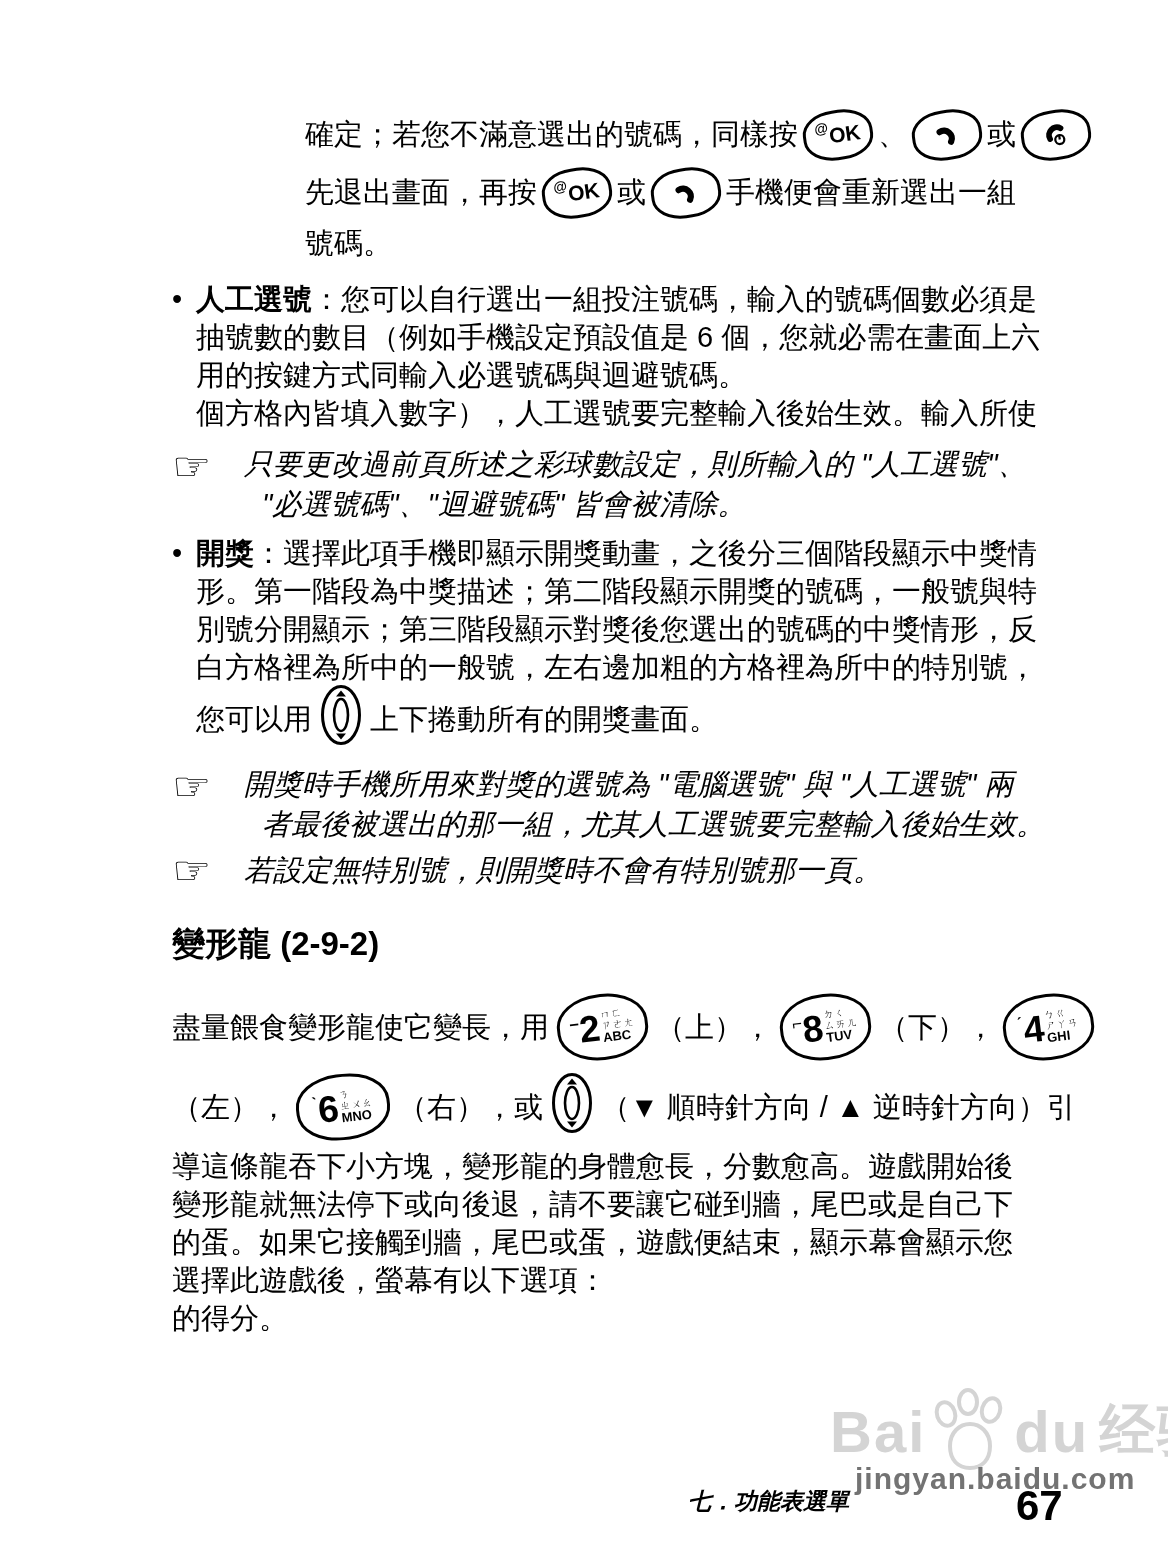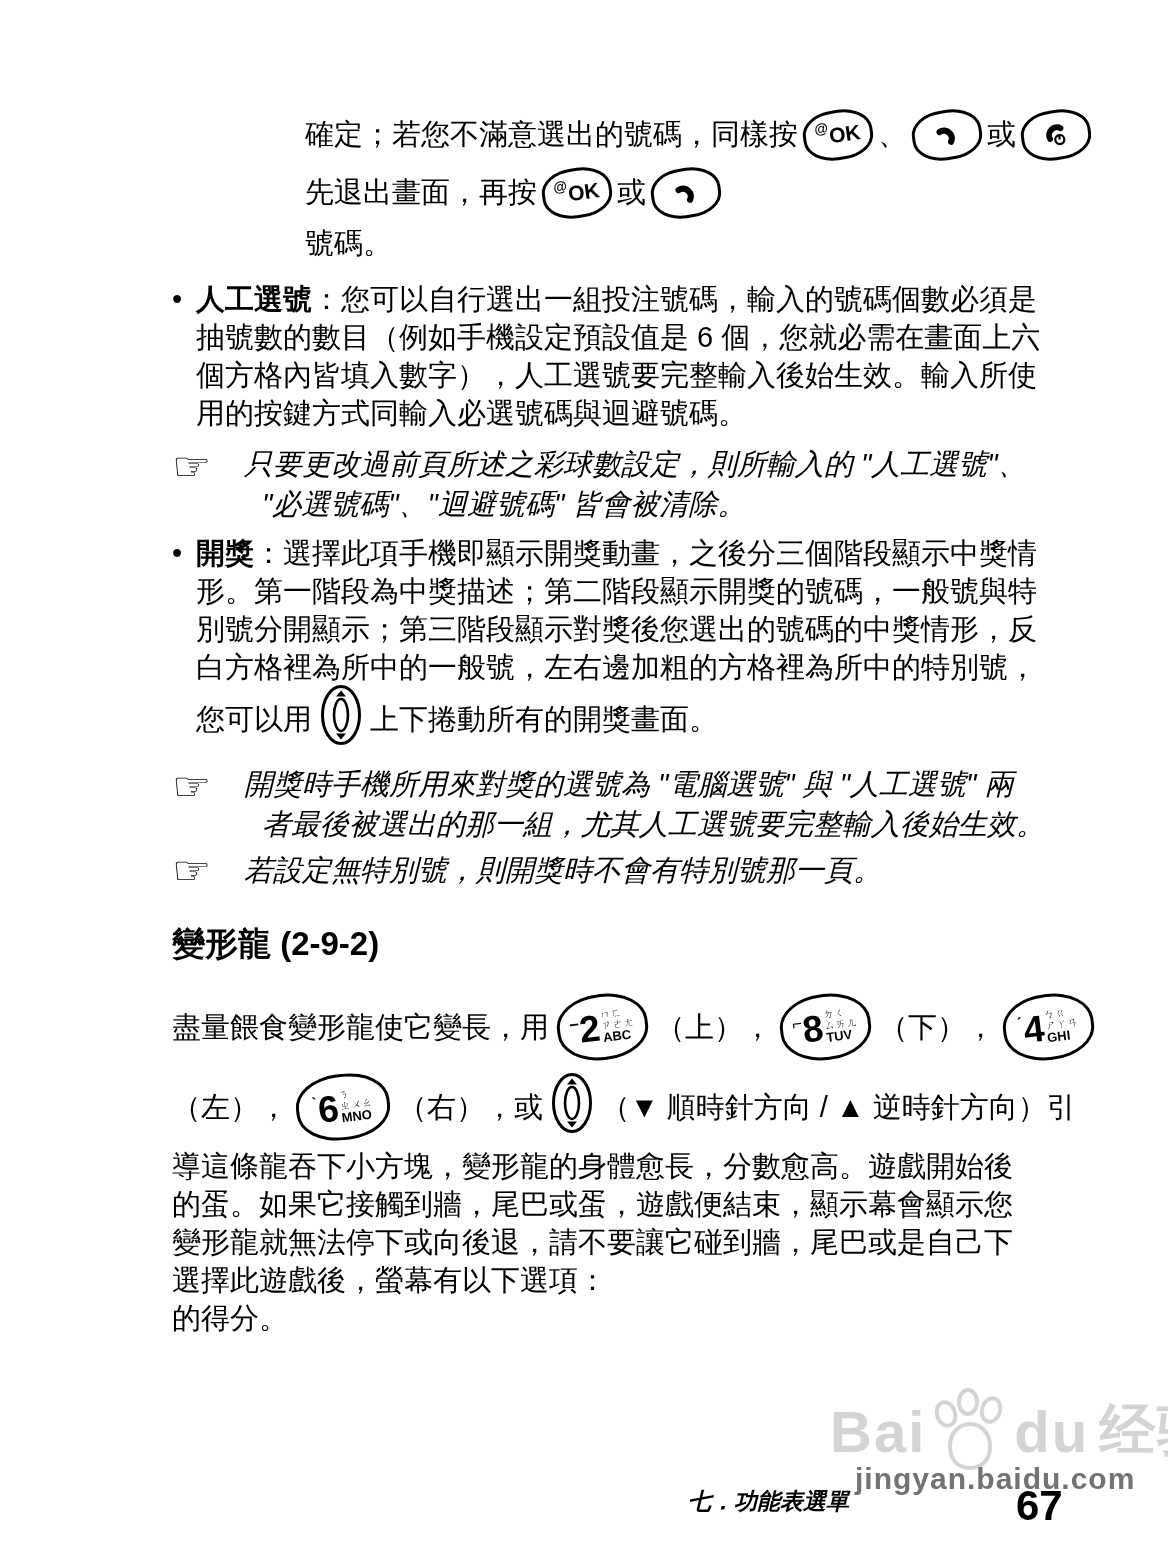--- a/index.html
+++ b/index.html
@@ -92,32 +92,33 @@
         <span class="key fn">
           <span class="at">@</span>
             <span class="oktxt">OK</span>
         </span>
         <span> 或 </span>
         <span class="key fn">
           <svg width="34" height="30" viewBox="0 0 24 24">
             <path d="M6 14 C7.5 8 16.5 8 18 14" fill="none" stroke="#000" stroke-width="5" stroke-linecap="round" transform="rotate(48 12 12)"></path>
           </svg>
         </span>
+        <span> 手機便會重新選出一組</span>
       </div>
       <div class="iline3">
         <span>號碼。</span>
       </div>
     </div>
 
     <div class="bullet">
       <span class="mark">•</span>
       <div class="bline"><span class="blabel">人工選號</span><span>：</span><span>您可以自行選出一組投注號碼，輸入的號碼個數必須是</span></div>
       <div class="bline">抽號數的數目（例如手機設定預設值是 6 個，您就必需在畫面上六</div>
+      <div class="bline">用的按鍵方式同輸入必選號碼與迴避號碼。</div>
       <div class="bline">個方格內皆填入數字），人工選號要完整輸入後始生效。輸入所使</div>
-      <div class="bline">用的按鍵方式同輸入必選號碼與迴避號碼。</div>
     </div>
 
     <div class="note">
       <span class="hand">☞</span>
       <div class="ntext">
         <div class="tline">只要更改過前頁所述之彩球數設定，則所輸入的 "人工選號"、</div>
         <div class="tline cont">"必選號碼"、"迴避號碼" 皆會被清除。</div>
       </div>
     </div>
 
@@ -207,22 +208,22 @@
           <svg width="42" height="62" viewBox="0 0 42 62">
             <ellipse cx="21" cy="31" rx="18.5" ry="28.5" fill="none" stroke="#000" stroke-width="3"></ellipse>
             <ellipse cx="21" cy="31" rx="7" ry="16" fill="none" stroke="#000" stroke-width="2.6"></ellipse>
             <path d="M21 6.5 L26 12.5 L16 12.5 Z" fill="#000"></path>
             <path d="M21 55.5 L26 49.5 L16 49.5 Z" fill="#000"></path>
           </svg>
         </span>
         <span>（▼ 順時針方向 / ▲ 逆時針方向）引</span>
       </div>
       <div class="tline">導這條龍吞下小方塊，變形龍的身體愈長，分數愈高。遊戲開始後</div>
+      <div class="tline">變形龍就無法停下或向後退，請不要讓它碰到牆，尾巴或是自己下</div>
       <div class="tline">的蛋。如果它接觸到牆，尾巴或蛋，遊戲便結束，顯示幕會顯示您</div>
-      <div class="tline">變形龍就無法停下或向後退，請不要讓它碰到牆，尾巴或是自己下</div>
       <div class="tline">選擇此遊戲後，螢幕有以下選項：</div>
       <div class="tline">的得分。</div>
     </div>
 
 
   </div>
 
   <div class="wm">
     <div class="wm-row">
       <span>Bai</span>

